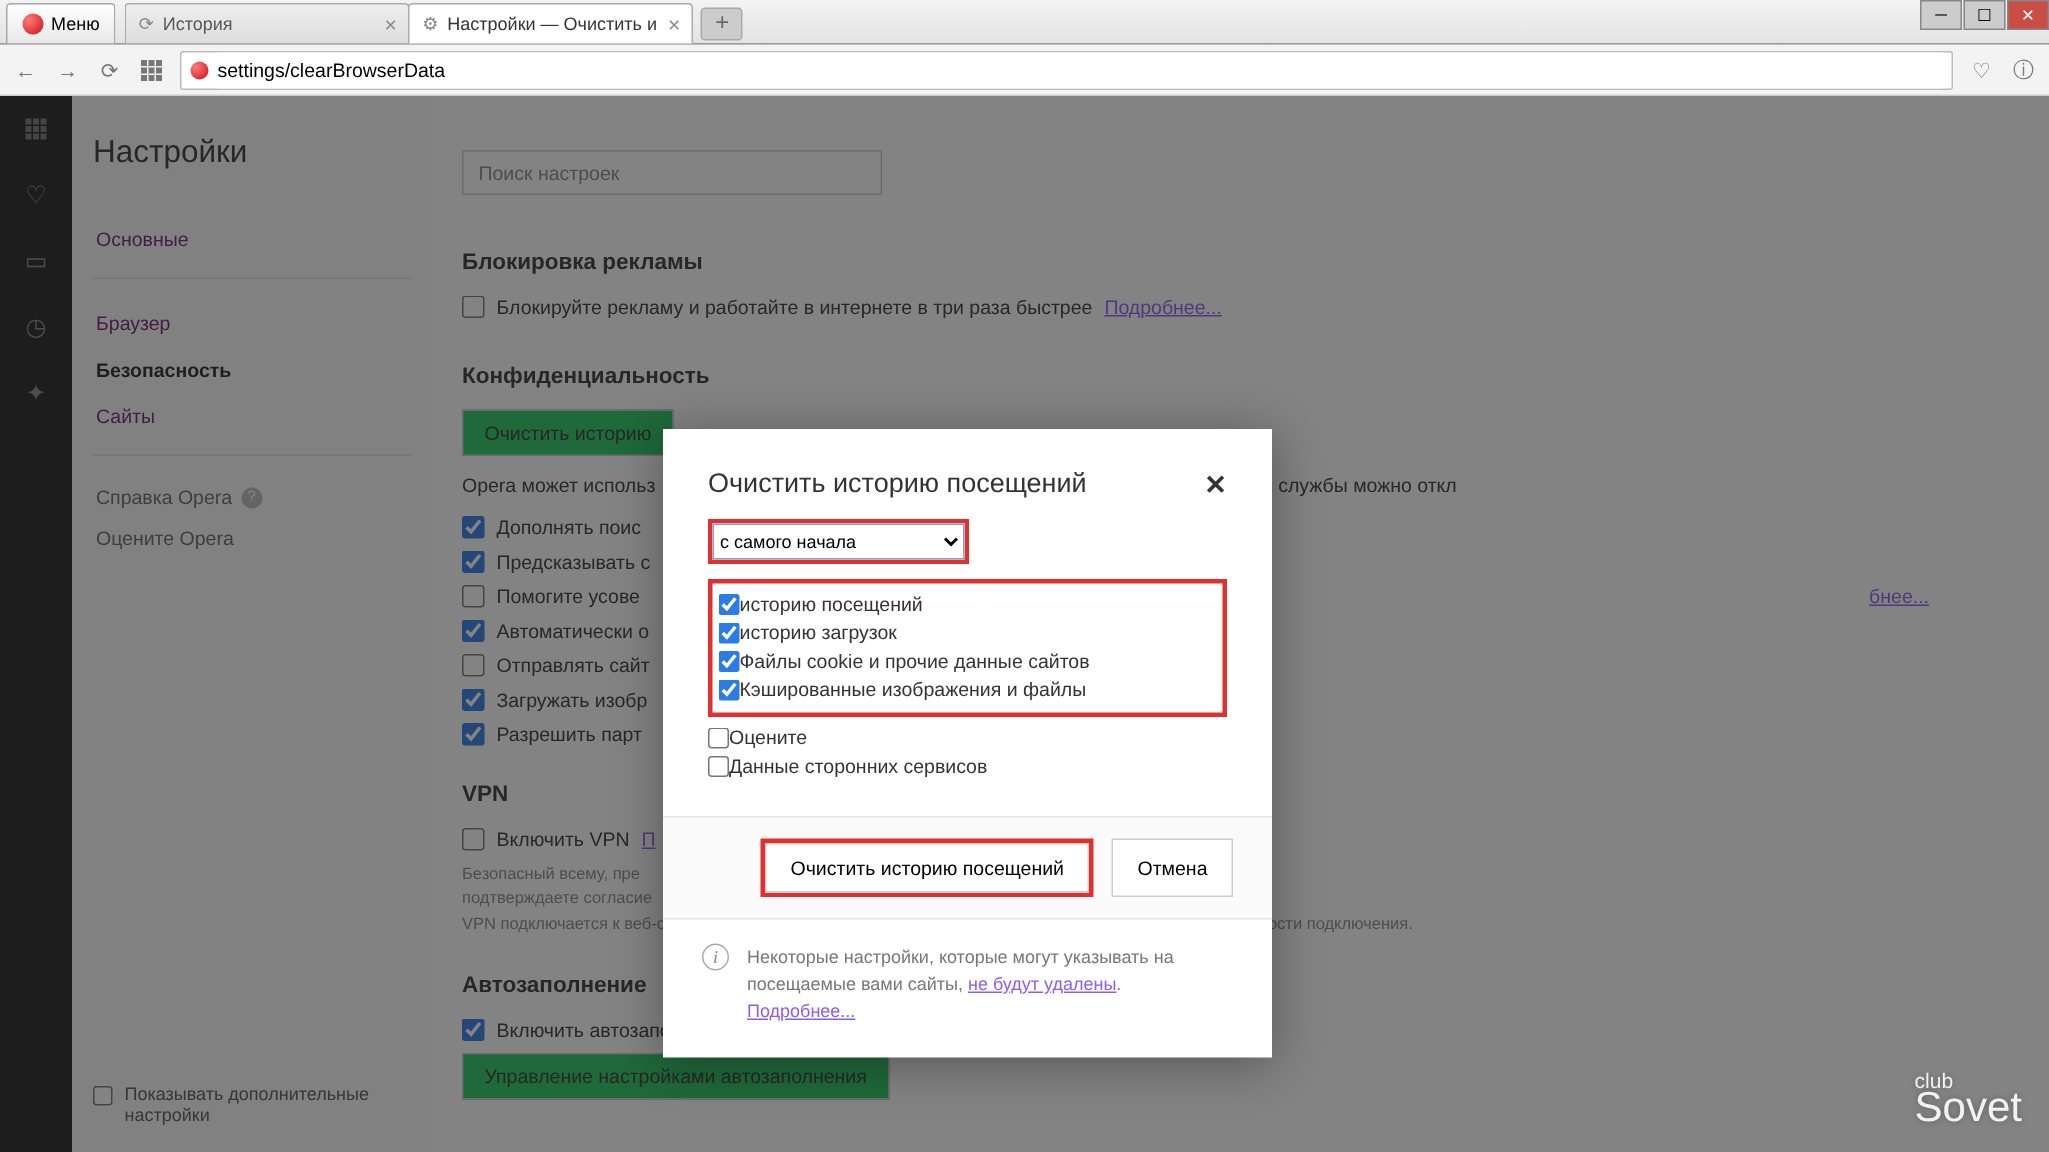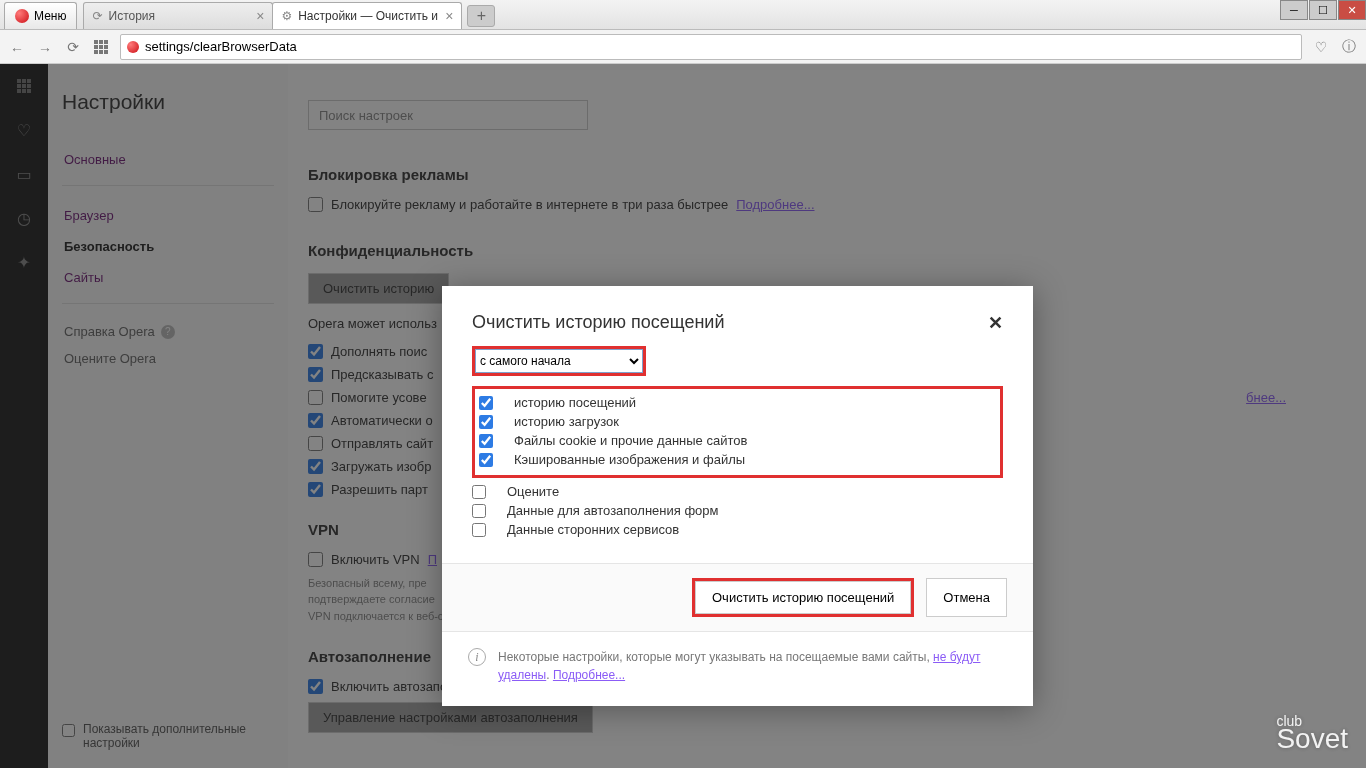--- a/index.html
+++ b/index.html
@@ -46,38 +46,38 @@
 .sb-bottom input{margin-top:2px;}
 
 
 .main { position:absolute; left:288px; top:0; right:0; bottom:0; padding:36px 20px; overflow:hidden; }
 .search-box { width:280px; height:30px; border:1px solid #ccc; padding:0 10px; font-size:13px; color:#888; display:flex; align-items:center; margin-bottom:36px; }
 .sec-title { font-size:15px; font-weight:bold; color:#333; margin:16px 0 14px; }
 .row { display:flex; align-items:flex-end; gap:8px; font-size:13px; color:#333; margin:8px 0; }
 .row input[type=checkbox]{width:15px;height:15px;}
 .chk-blue { accent-color:#2d7be4; }
 .link { color:#8b5cf6; text-decoration:underline; cursor:pointer; }
-.btn-outline { display:inline-block; padding:7px 14px; border:1px solid #ccc; font-size:13px; color:#333; background:#a3a3a3; cursor:pointer; }
+.btn-outline { display:inline-block; padding:7px 14px; border:1px solid #ccc; font-size:13px; color:#333; background:#22c55e; cursor:pointer; }
 .hint { font-size:13px; color:#333; margin:10px 0; line-height:1.5; }
 .fine { font-size:11px; color:#888; line-height:1.5; margin-top:6px; }
 
 
 .overlay { position:absolute; inset:0; background:rgba(30,30,30,0.55); z-index:40; }
 
 
-.dialog { position:absolute; left:442px; top:222px; width:591px; background:#fff; box-shadow:0 4px 30px rgba(0,0,0,0.35); z-index:45; }
+.dialog { position:absolute; left:442px; top:222px; width:406px; background:#fff; box-shadow:0 4px 30px rgba(0,0,0,0.35); z-index:45; }
 .dlg-head { padding:26px 30px 6px; display:flex; justify-content:space-between; align-items:flex-start; }
 .dlg-title { font-size:18px; color:#333; font-weight:400; }
 .dlg-close { font-size:18px; color:#333; cursor:pointer; font-weight:bold; }
 .dlg-body { padding:4px 30px 10px; font-size:13px; color:#333; }
 .dlg-line { margin:8px 0; }
 .select-wrap { border:3px solid #e03030; display:inline-block; margin-top:2px; }
 .select-wrap select { width:168px; height:24px; font-size:12px; border:1px solid #7da2ce; background:#fff; }
 .chk-group { border:3px solid #e03030; padding:2px 4px 4px; margin-top:10px; }
-.chk-row { display:flex; align-items:center; gap:21px; font-size:13px; color:#333; margin:4px 0; }
+.chk-row { display:flex; align-items:center; gap:0; font-size:13px; color:#333; margin:4px 0; }
 .chk-row input { width:14px; height:14px; accent-color:#2d7be4; }
 .dlg-foot { border-top:1px solid #e5e5e5; padding:14px 26px; display:flex; justify-content:flex-end; gap:12px; background:#fafafa; }
 .btn-primary-wrap { border:3px solid #e03030; display:inline-block; }
 .btn { padding:8px 16px; border:1px solid #ccc; background:#fff; font-size:13px; cursor:pointer; }
 .dlg-note { border-top:1px solid #e5e5e5; padding:16px 26px 22px; display:flex; gap:12px; font-size:12px; color:#777; line-height:1.5; }
 .info-ico { width:18px; height:18px; border:1px solid #aaa; border-radius:50%; display:flex; align-items:center; justify-content:center; font-style:italic; font-family:serif; color:#888; flex-shrink:0; }
 
 
 .watermark { position:absolute; right:18px; bottom:18px; color:#fff; font-family:cursive; font-size:28px; opacity:0.9; z-index:48; pointer-events:none; text-shadow:0 0 4px rgba(0,0,0,0.3); line-height:0.8;}
 .watermark small{font-size:14px; display:block; }
@@ -270,24 +270,20 @@
           </div>
         <div class="chk-row">
             <input type="checkbox" checked="" style="">
             <span>Кэшированные изображения и файлы</span>
           </div>
       </div>
       <div class="chk-row" style="margin-top:6px;">
           <input type="checkbox" style="">
           <span>Оцените</span>
         </div>
-      <div class="chk-row">
-          <input type="checkbox" style="">
-          <span>Данные для автозаполнения форм</span>
-        </div>
       <div class="chk-row" style="margin-bottom:16px;">
           <input type="checkbox" style="">
           <span>Данные сторонних сервисов</span>
         </div>
     </div>
     <div class="dlg-foot">
       <span class="btn-primary-wrap">
         <button class="btn">Очистить историю посещений</button>
       </span>
       <button class="btn">Отмена</button>

